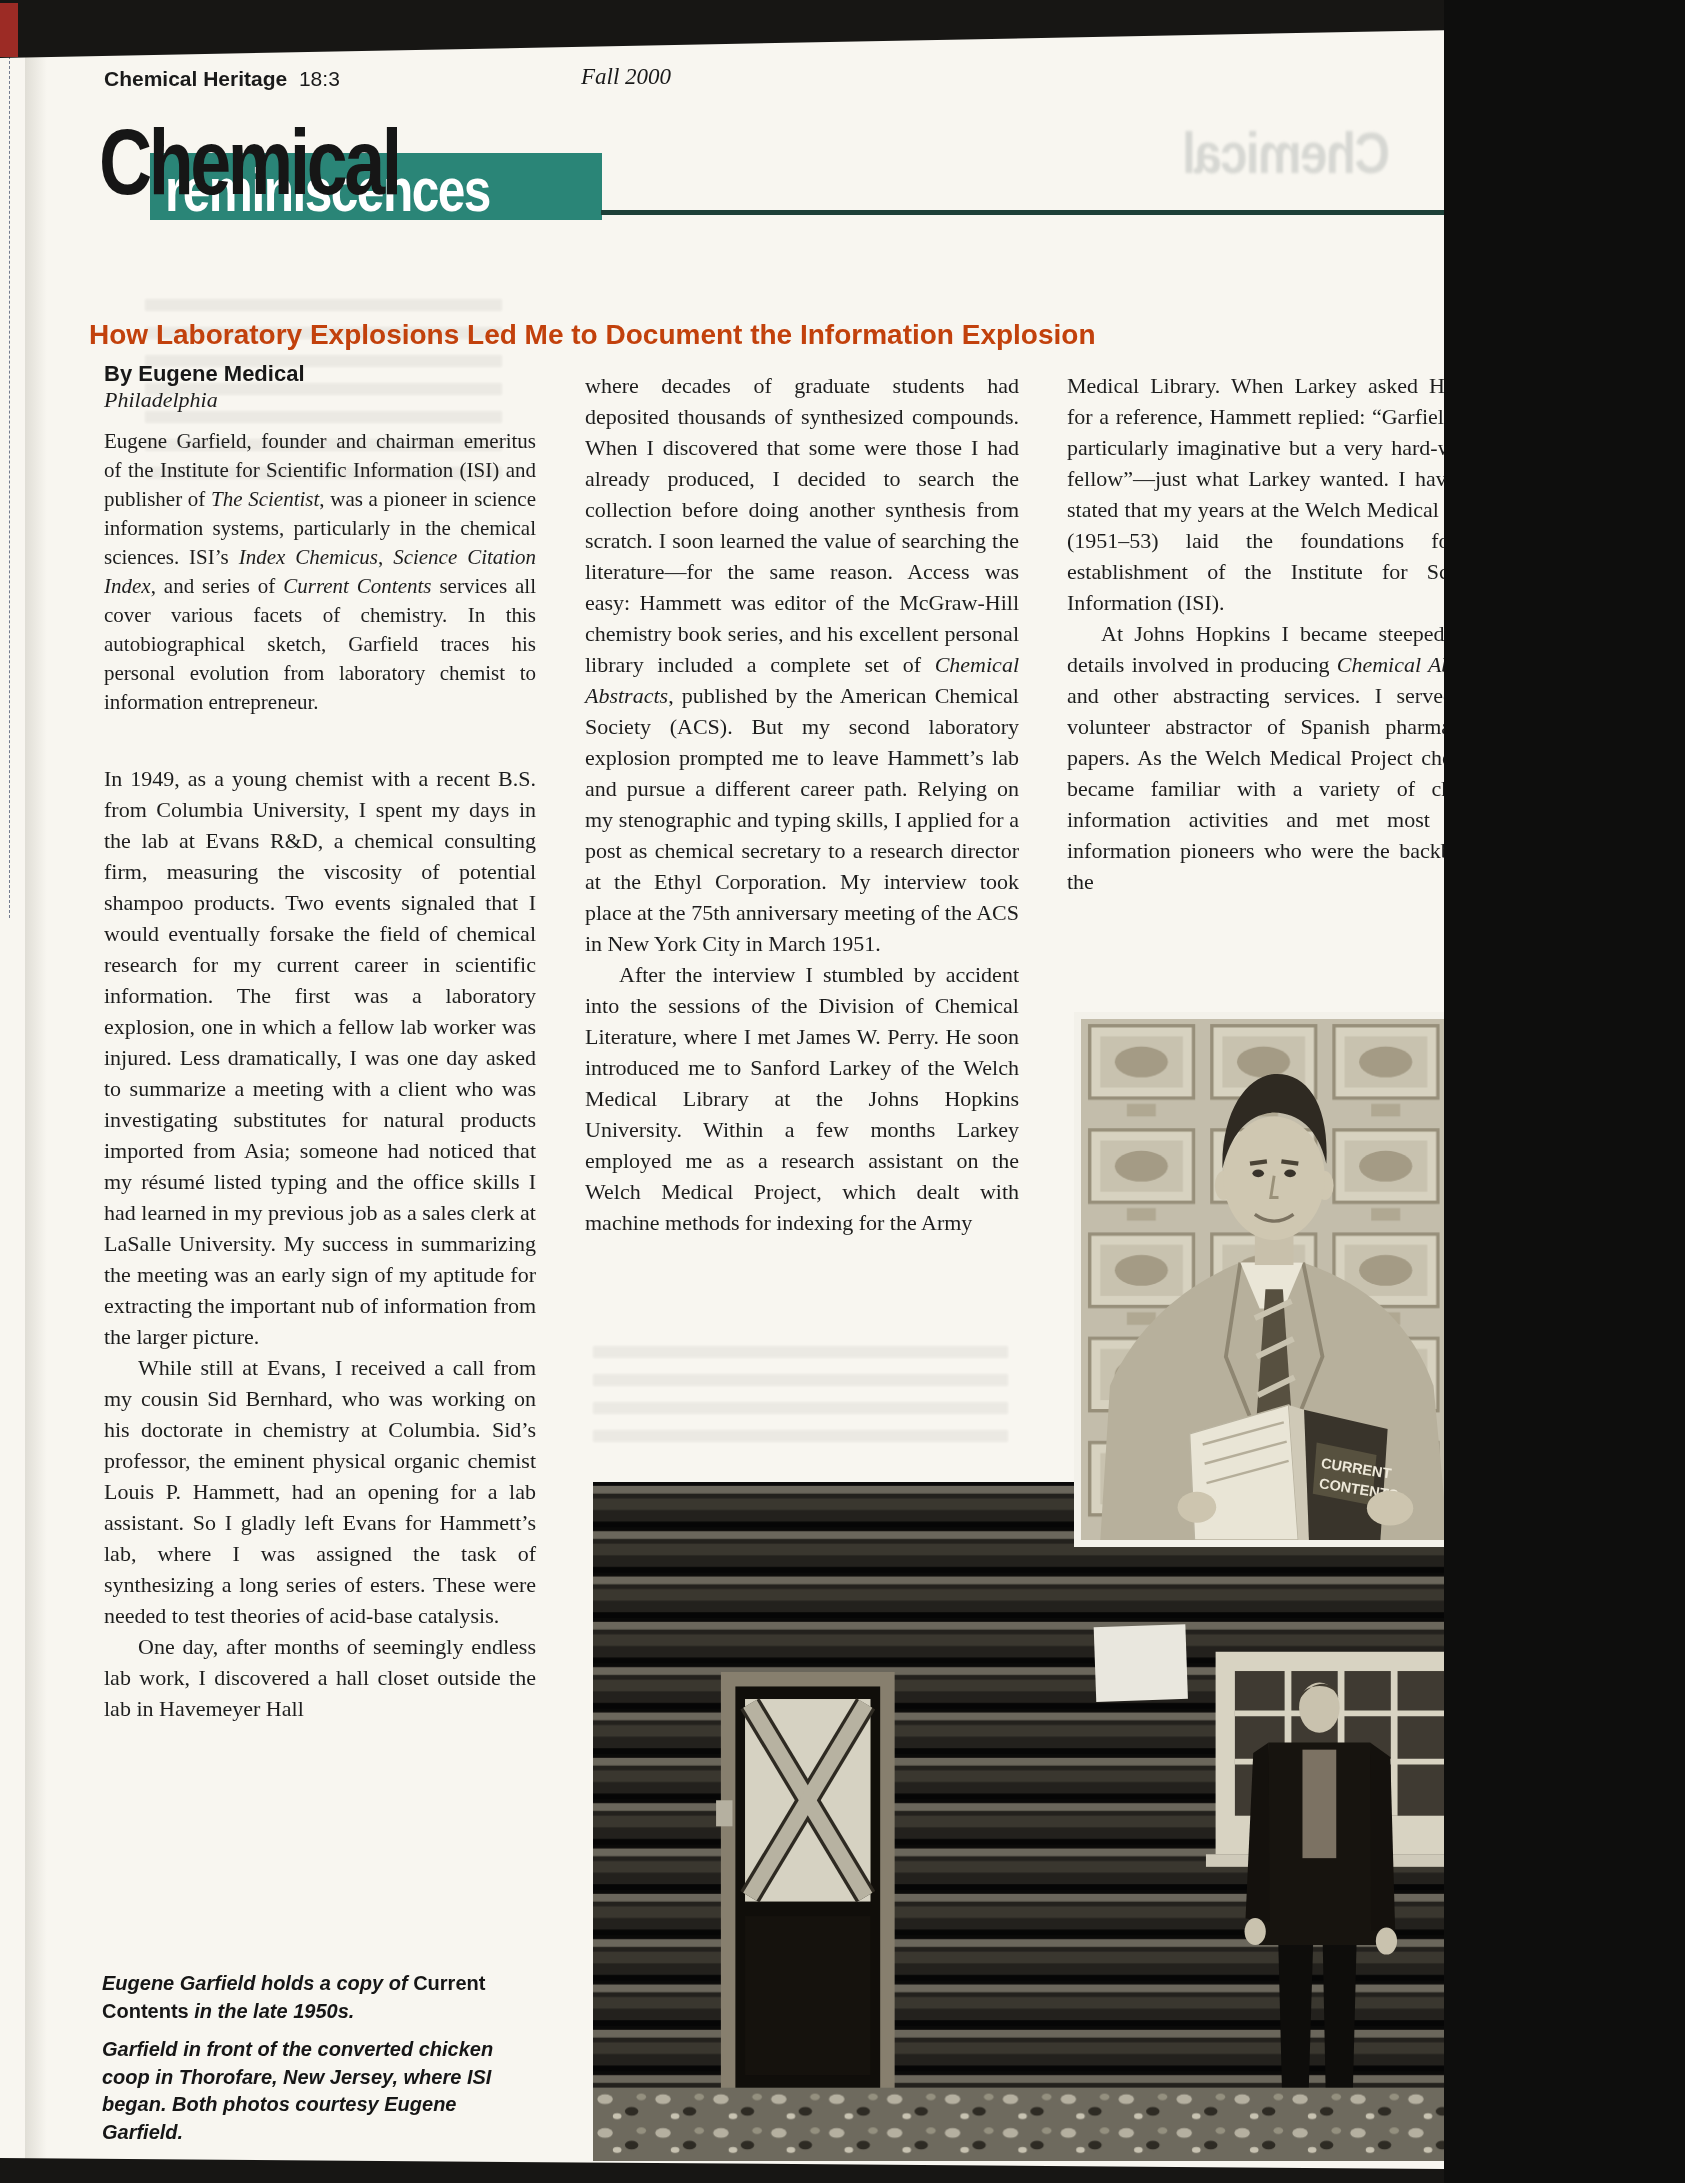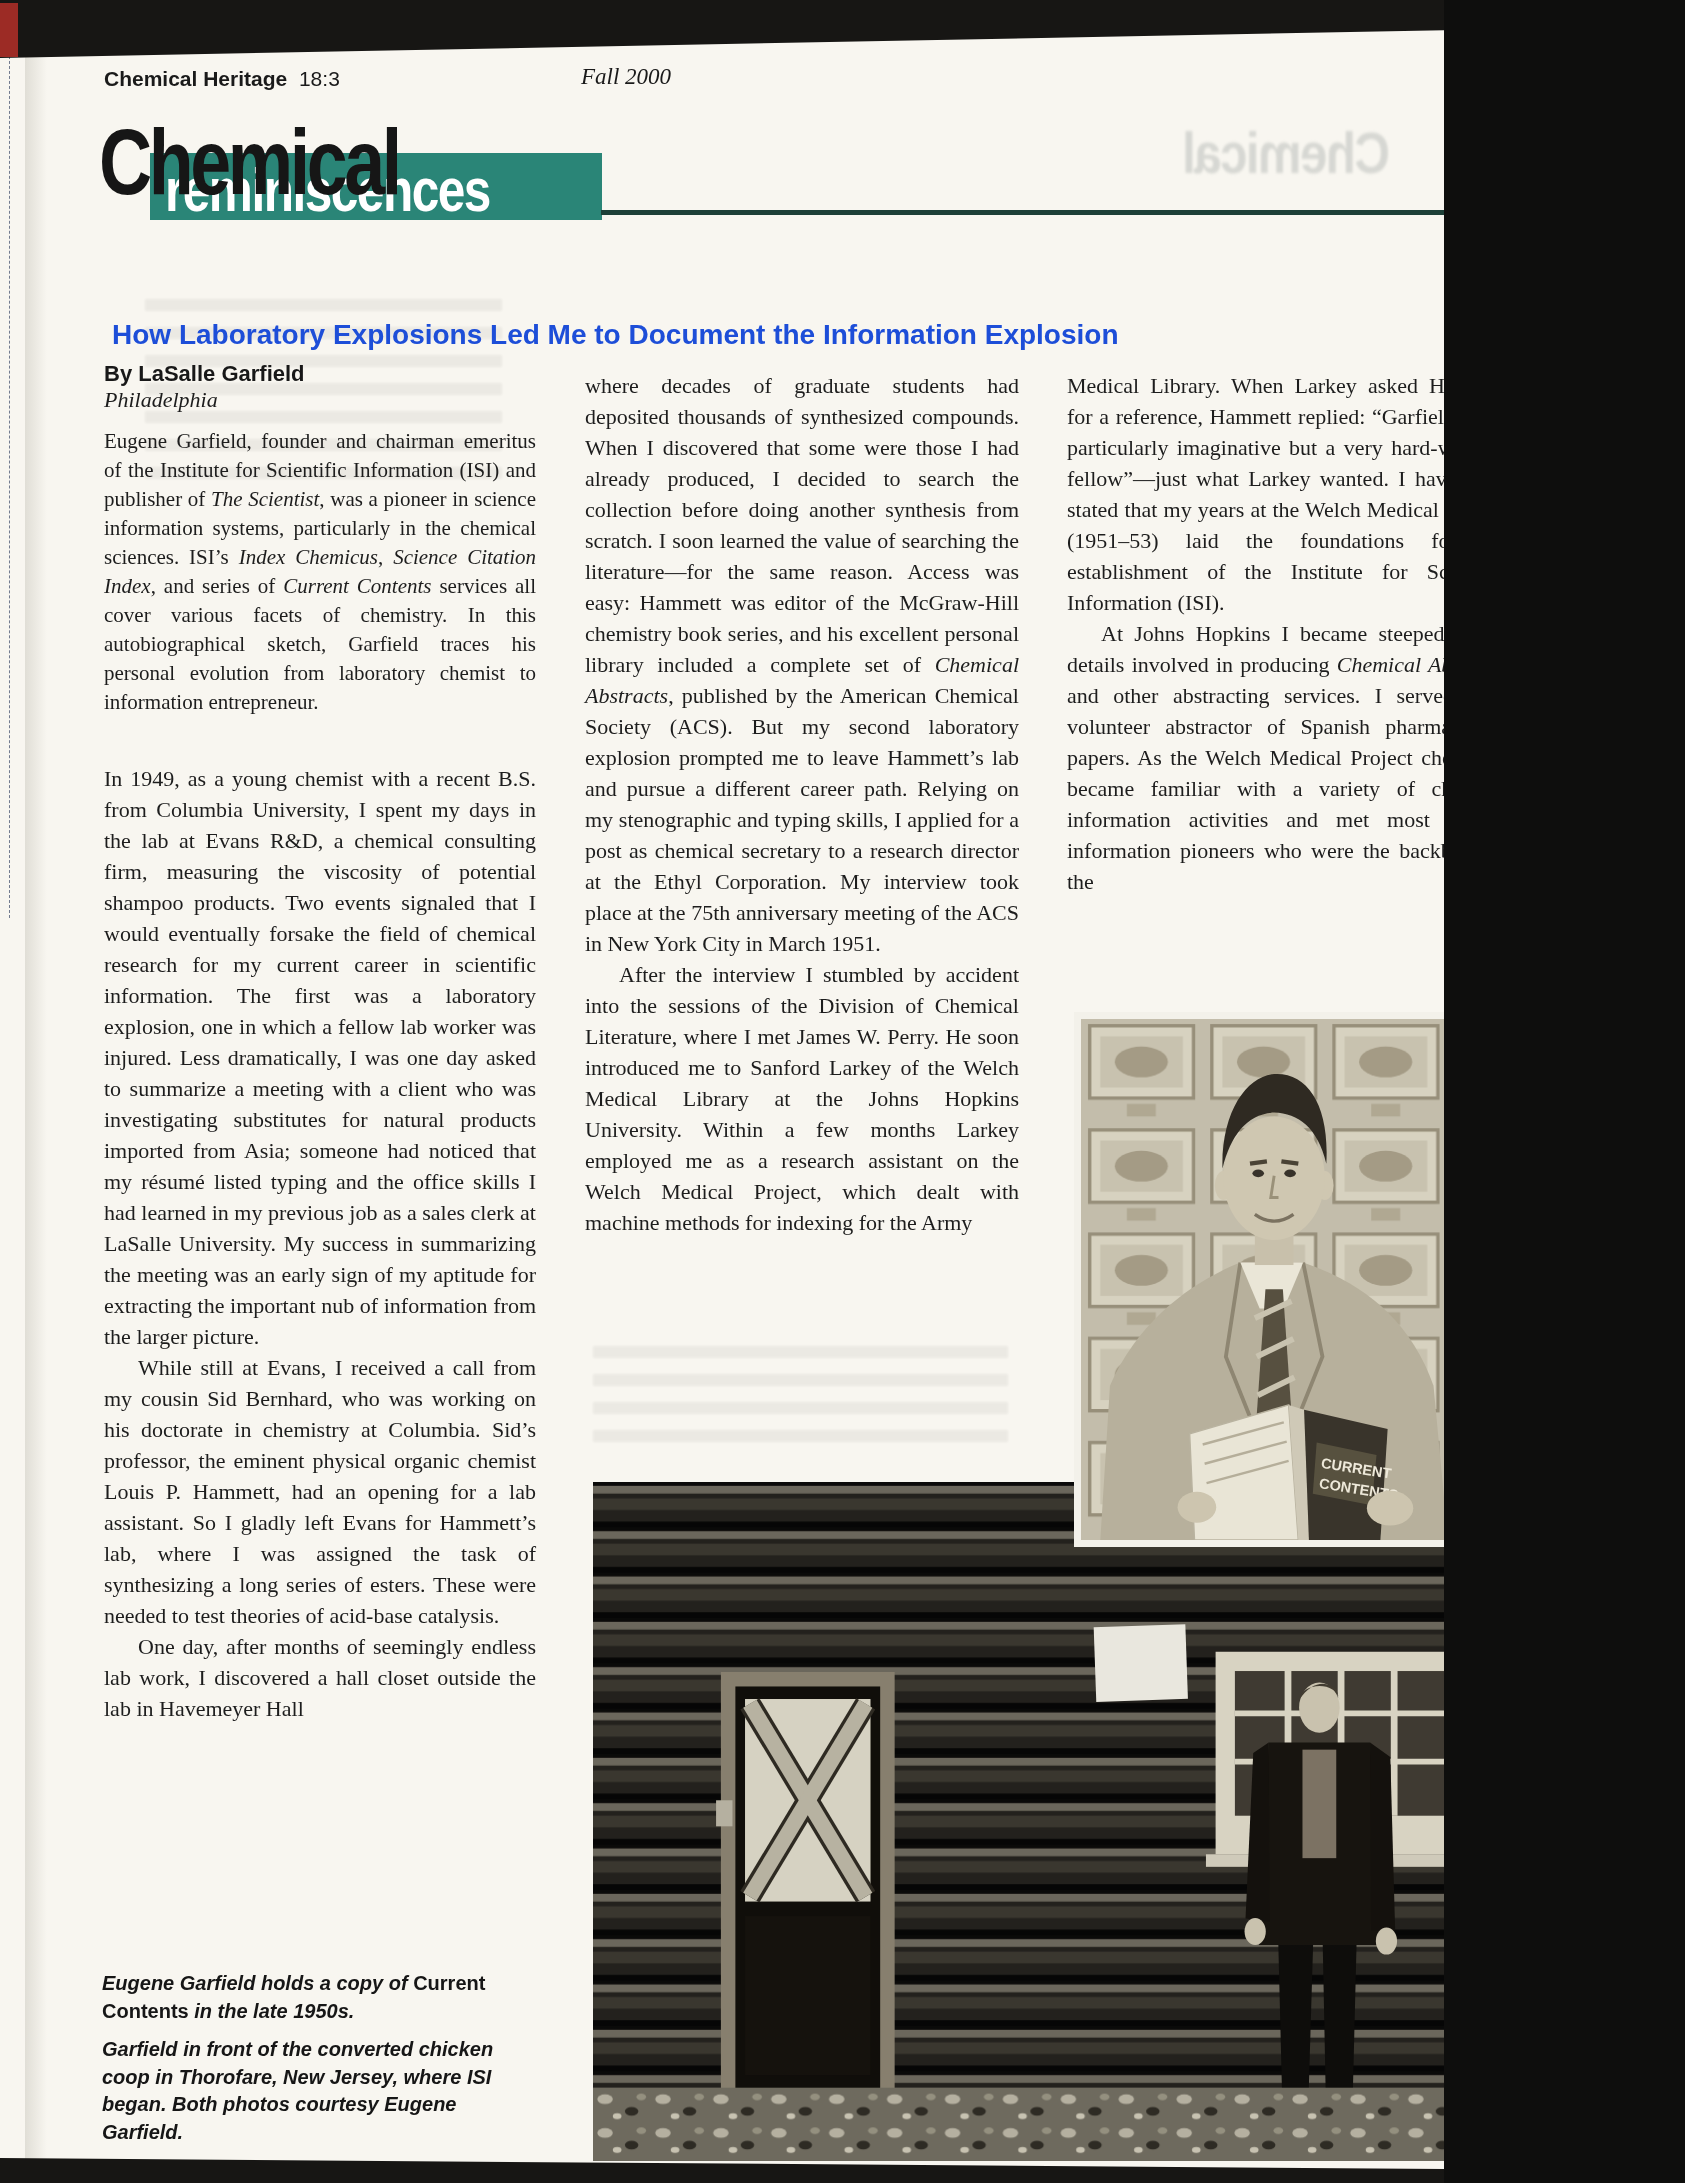--- a/index.html
+++ b/index.html
@@ -26,22 +26,22 @@
   .runhead-left .issue{font-weight:400;}
   .runhead-date{position:absolute;left:581px;top:65px;font:italic 400 23px/1 "Liberation Serif",serif;color:#1a1a1a;z-index:2;}
   
   .masthead-word{position:absolute;left:99px;top:116px;font:700 92px/1 "Liberation Sans",sans-serif;
                  letter-spacing:-4.3px;color:#161616;transform:scaleX(.8);transform-origin:left top;z-index:3;white-space:nowrap;}
   .banner{position:absolute;left:150px;top:153px;width:452px;height:67px;background:#2a8577;z-index:2;}
   .banner-text{position:absolute;left:14.5px;top:5.8px;font:700 62px/1 "Liberation Sans",sans-serif;
                letter-spacing:-1.9px;color:#ffffff;transform:scaleX(.8);transform-origin:left top;white-space:nowrap;}
   .header-rule{position:absolute;left:601px;top:210px;width:909px;height:4.8px;background:#1d4038;z-index:2;}
   
-  .title{position:absolute;left:112px;top:319px;font:700 28px/1.12 "Liberation Sans",sans-serif;
-         color:#1d4ed8;white-space:nowrap;z-index:2;}
+  .title{position:absolute;left:89px;top:319px;font:700 28px/1.12 "Liberation Sans",sans-serif;
+         color:#c2410c;white-space:nowrap;z-index:2;}
   .byline{position:absolute;left:104px;top:363px;font:700 22px/1 "Liberation Sans",sans-serif;color:#181818;z-index:2;}
   .dateline{position:absolute;left:104px;top:389px;font:italic 400 22px/1 "Liberation Serif",serif;z-index:2;}
   
   .standfirst{position:absolute;left:104px;top:427px;width:432px;
               font:400 21px/29px "Liberation Serif",serif;text-align:justify;z-index:2;}
   .bodycol{position:absolute;font:400 22px/31px "Liberation Serif",serif;text-align:justify;z-index:2;}
   .bodycol p{margin:0;}
   .bodycol p + p{text-indent:34px;}
   #col1{left:104px;top:763px;width:432px;}
   #col2{left:585px;top:370px;width:434px;}
@@ -77,21 +77,21 @@
   </div>
   <div class="runhead-date">Fall 2000</div>
 
   <div class="banner" style="background-color: rgb(42, 133, 119); text-decoration: underline;">
     <div class="banner-text">reminiscences</div>
   </div>
   <div class="masthead-word">Chemical</div>
   <div class="header-rule" style="background-color: rgb(29, 64, 56);"></div>
 
   <div class="title">How Laboratory Explosions Led Me to Document the Information Explosion</div>
-  <div class="byline">By LaSalle Garfield</div>
+  <div class="byline">By Eugene Medical</div>
   <div class="dateline">Philadelphia</div>
 
   <div class="standfirst">Eugene Garfield, founder and chairman emeritus of the Institute for Scientific Information (ISI) and publisher of <i>The Scientist</i>, was a pioneer in science information systems, particularly in the chemical sciences. ISI’s <i>Index Chemicus</i>, <i>Science Citation Index</i>, and series of <i>Current Contents</i> services all cover various facets of chemistry. In this autobiographical sketch, Garfield traces his personal evolution from laboratory chemist to information entrepreneur.</div>
   <div class="bodycol" id="col1">
       <p>In 1949, as a young chemist with a recent B.S. from Columbia University, I spent my days in the lab at Evans R&amp;D, a chemical consulting firm, measuring the viscosity of potential shampoo products. Two events signaled that I would eventually forsake the field of chemical research for my current career in scientific information. The first was a laboratory explosion, one in which a fellow lab worker was injured. Less dramatically, I was one day asked to summarize a meeting with a client who was investigating substitutes for natural products imported from Asia; someone had noticed that my résumé listed typing and the office skills I had learned in my previous job as a sales clerk at LaSalle University. My success in summarizing the meeting was an early sign of my aptitude for extracting the important nub of information from the larger picture.</p>
       <p>While still at Evans, I received a call from my cousin Sid Bernhard, who was working on his doctorate in chemistry at Columbia. Sid’s professor, the eminent physical organic chemist Louis P. Hammett, had an opening for a lab assistant. So I gladly left Evans for Hammett’s lab, where I was assigned the task of synthesizing a long series of esters. These were needed to test theories of acid-base catalysis.</p>
       <p>One day, after months of seemingly endless lab work, I discovered a hall closet outside the lab in Havemeyer Hall</p>
     </div>
   <div class="bodycol" id="col2">
       <p>where decades of graduate students had deposited thousands of synthesized compounds. When I discovered that some were those I had already produced, I decided to search the collection before doing another synthesis from scratch. I soon learned the value of searching the literature—for the same reason. Access was easy: Hammett was editor of the McGraw-Hill chemistry book series, and his excellent personal library included a complete set of <i>Chemical Abstracts</i>, published by the American Chemical Society (ACS). But my second laboratory explosion prompted me to leave Hammett’s lab and pursue a different career path. Relying on my stenographic and typing skills, I applied for a post as chemical secretary to a research director at the Ethyl Corporation. My interview took place at the 75th anniversary meeting of the ACS in New York City in March 1951.</p>

